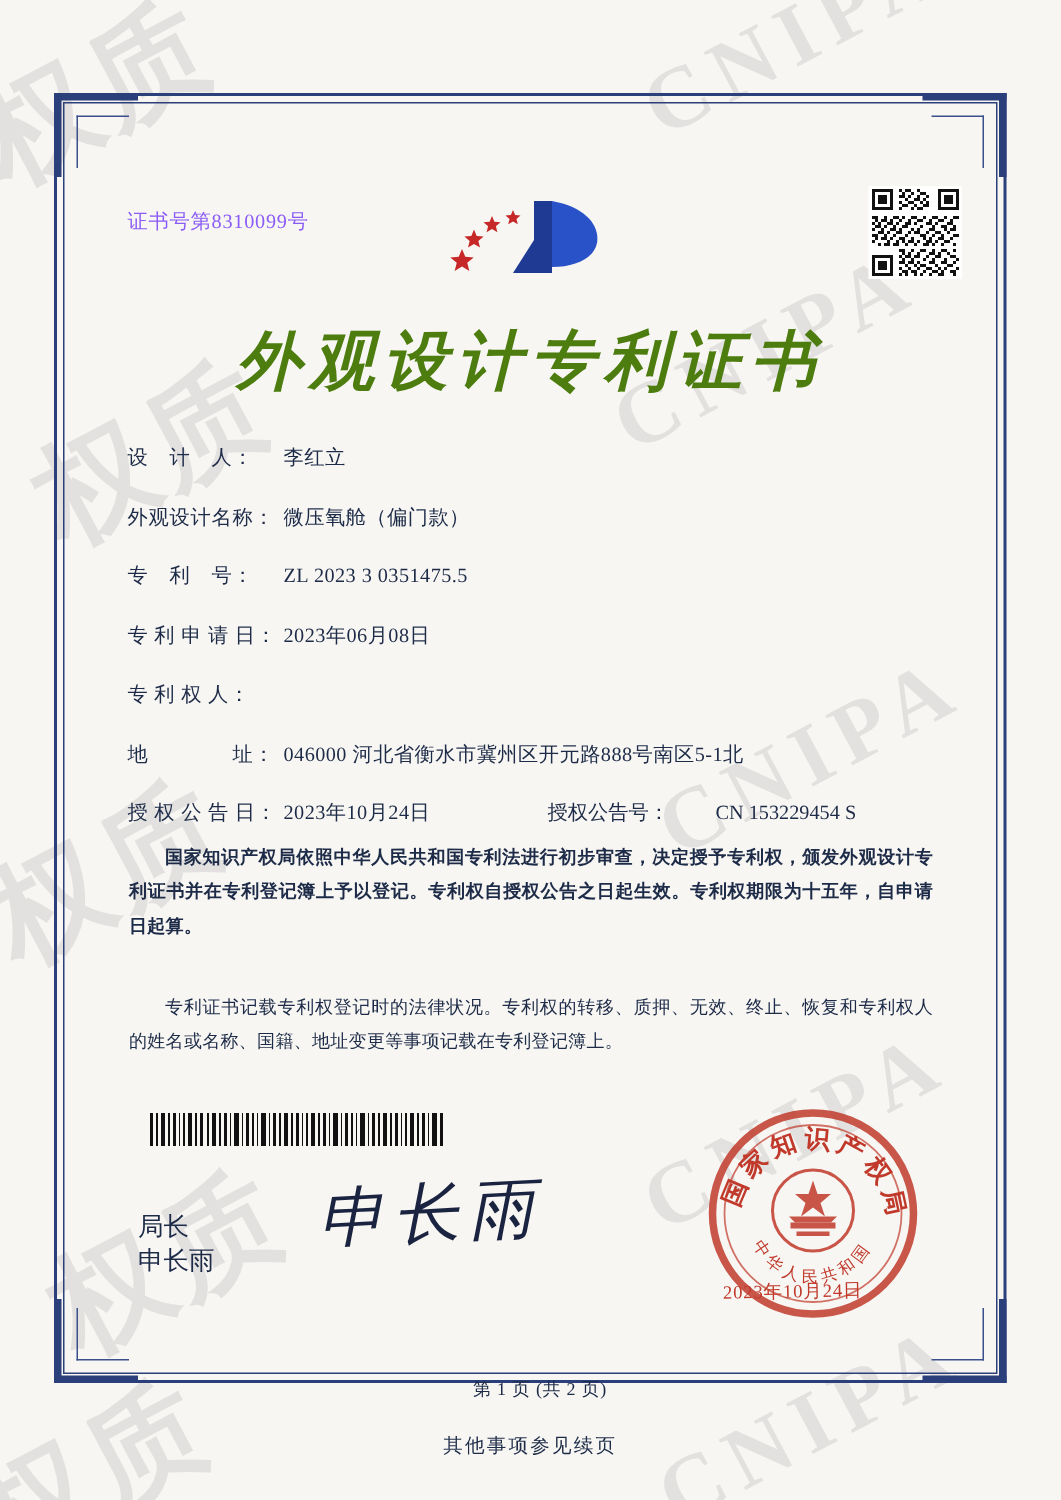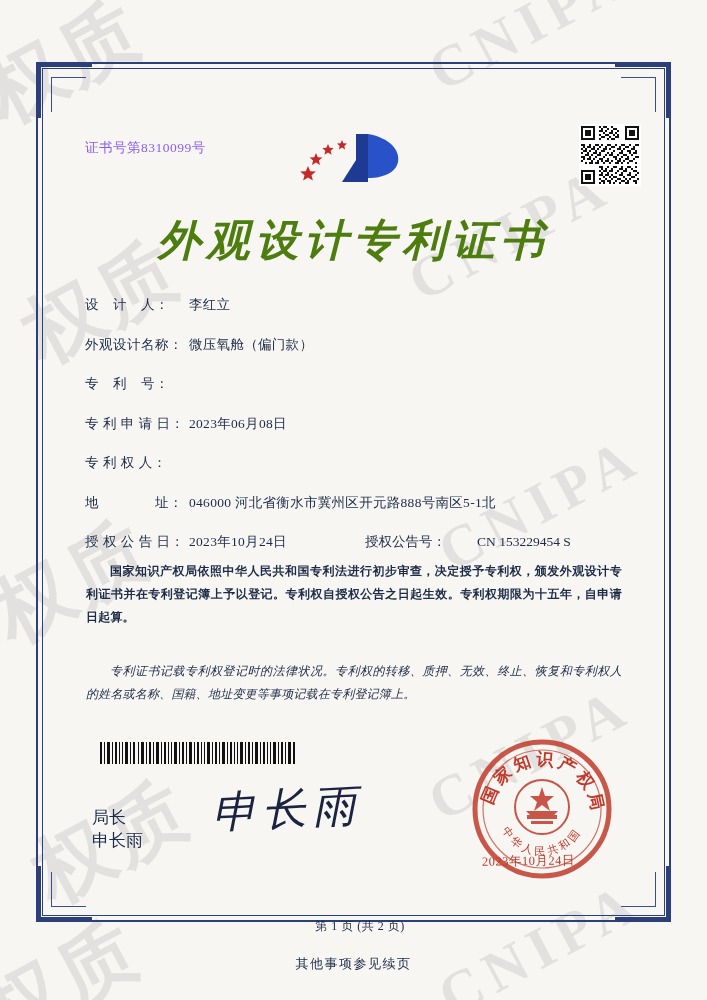--- a/index.html
+++ b/index.html
@@ -146,21 +146,21 @@
     position: absolute;
     left: 86px;
     width: 536px;
     font-size: 12px;
     line-height: 23px;
     color: #1d2b48;
     text-align: justify;
     letter-spacing: 0.2px;
   }
   .para1 { top: 560px; font-weight: bold; }
-  .para2 { top: 660px; font-style: italic; }
+  .para2 { top: 660px; }
   .indent { text-indent: 24px; display: block; }
 
   .barcode {
     position: absolute;
     left: 100px; top: 742px;
     width: 196px; height: 22px;
   }
 
   .sig-img {
     position: absolute;
@@ -443,20 +443,21 @@
     <div class="field-row">
       <span class="field-label">设　计　人：</span>
       <span class="field-value">李红立</span>
     </div>
     <div class="field-row">
       <span class="field-label">外观设计名称：</span>
       <span class="field-value">微压氧舱（偏门款）</span>
     </div>
     <div class="field-row">
       <span class="field-label">专　利　号：</span>
+      <span class="field-value">ZL 2023 3 0351475.5</span>
     </div>
     <div class="field-row">
       <span class="field-label">专 利 申 请 日：</span>
       <span class="field-value">2023年06月08日</span>
     </div>
     <div class="field-row">
       <span class="field-label">专 利 权 人：</span>
     </div>
     <div class="field-row">
       <span class="field-label">地　　　　址：</span>

